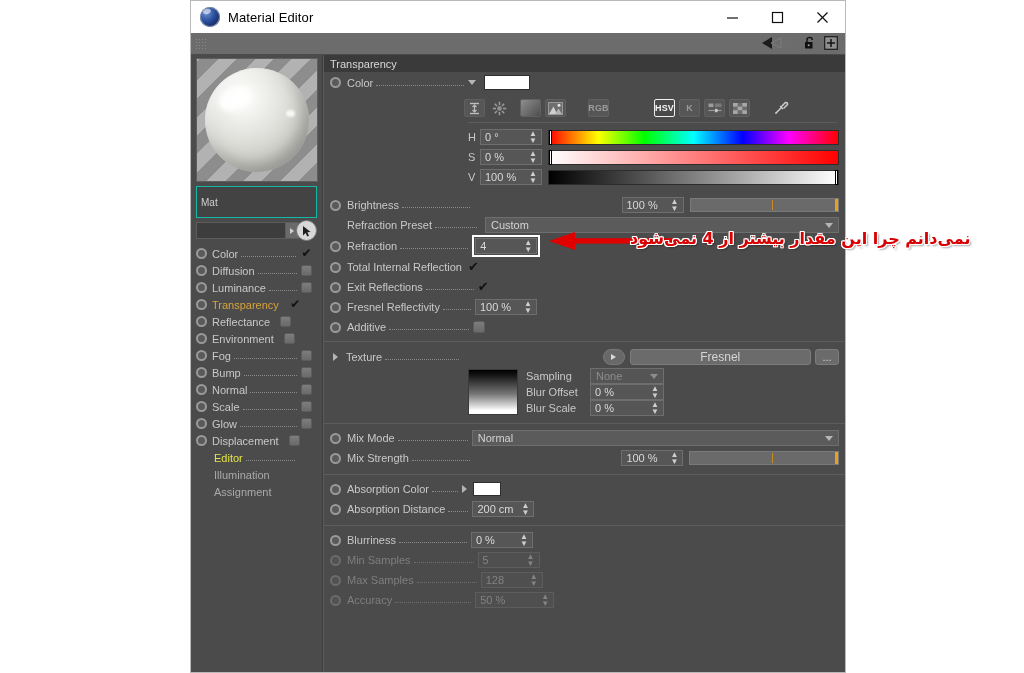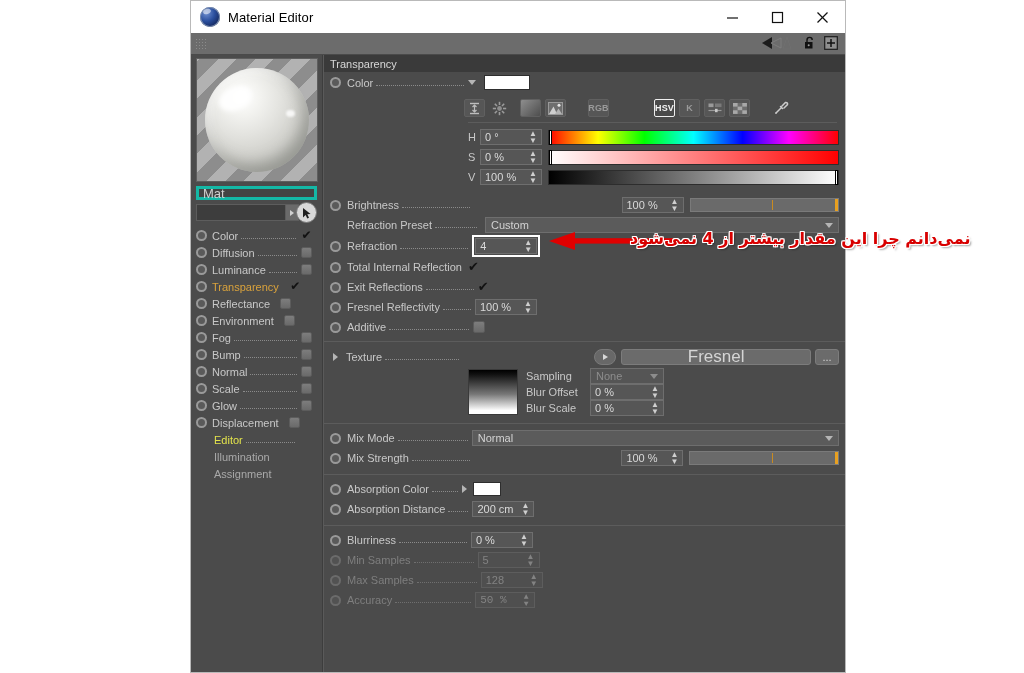--- a/index.html
+++ b/index.html
@@ -91,23 +91,23 @@
   .sphere:before{
     content:"";position:absolute;left:13%;top:18%;width:33%;height:22%;
     border-radius:50%;background:rgba(255,255,255,.92);
     filter:blur(2px);transform:rotate(-24deg);
   }
   .sphere:after{
     content:"";position:absolute;right:13%;top:40%;width:9%;height:7%;
     border-radius:50%;background:rgba(255,255,255,.8);filter:blur(1px);
   }
   .matname{
-    margin:4px 5px 0 5px;height:14px;background:#434343;
-    border:3px solid #14b8a6;box-sizing:border-box;
-    color:#cfcfcf;font-size:13px;display:flex;align-items:center;padding-left:4px;
+    margin:4px 5px 0 5px;height:32px;background:#434343;
+    border:1px solid #14b8a6;box-sizing:border-box;
+    color:#cfcfcf;font-size:10px;display:flex;align-items:center;padding-left:4px;
   }
   .matrow2{
     margin:3px 5px 0 5px;height:19px;display:flex;align-items:center;
   }
   .matfield{
     flex:1 1 auto;height:17px;background:#3d3d3d;border:1px solid #5d5d5d;
     box-sizing:border-box;
   }
   .smallarrow{
     width:13px;height:17px;background:#6a6a6a;border:1px solid #5d5d5d;
@@ -251,21 +251,21 @@
     width:50px;height:46px;flex:0 0 auto;
     background:linear-gradient(#000000,#111 10%,#777 55%,#ffffff 92%,#ffffff);
     border:1px solid #3a3a3a;box-sizing:border-box;
   }
   .texbtn{
     width:22px;height:16px;border-radius:8px;background:#686868;border:1px solid #7a7a7a;
     box-sizing:border-box;display:flex;align-items:center;justify-content:center;flex:0 0 auto;
   }
   .texname{
     height:16px;background:#6b6b6b;border:1px solid #7c7c7c;box-sizing:border-box;
-    display:flex;align-items:center;justify-content:center;color:#d5d5d5;font-size:17px;
+    display:flex;align-items:center;justify-content:center;color:#d5d5d5;font-size:12px;
     flex:1 1 auto;border-radius:3px;
   }
   .dotsbtn{
     width:24px;height:16px;background:#6b6b6b;border:1px solid #7c7c7c;box-sizing:border-box;
     display:flex;align-items:center;justify-content:center;color:#d5d5d5;font-size:11px;
     flex:0 0 auto;border-radius:3px;margin-left:4px;
   }
   .blk-sep{height:1px;background:#5c5c5c;margin:4px 0;}
   
   .anno{
@@ -794,21 +794,21 @@
           <span class="spin">▲<br>▼</span>
         </span>
         <span style="width:330px;flex:0 0 auto;"></span>
       </div>
 
       <div class="row dim">
         <span class="radio dim"></span>
         <span class="lab">Accuracy</span>
         <span class="dotfill" style="width:76px;border-bottom-color:#6f6f6f;"></span>
         <span class="spacer"></span>
-        <span class="numfield dim" style="width:60px;font-family:Liberation Mono, monospace;">
+        <span class="numfield dim" style="width:79px;">
           <span>50 %</span>
           <span class="spin">▲<br>▼</span>
         </span>
         <span style="width:330px;flex:0 0 auto;"></span>
       </div>
 
     </div>
   </div>
 </div>
 

